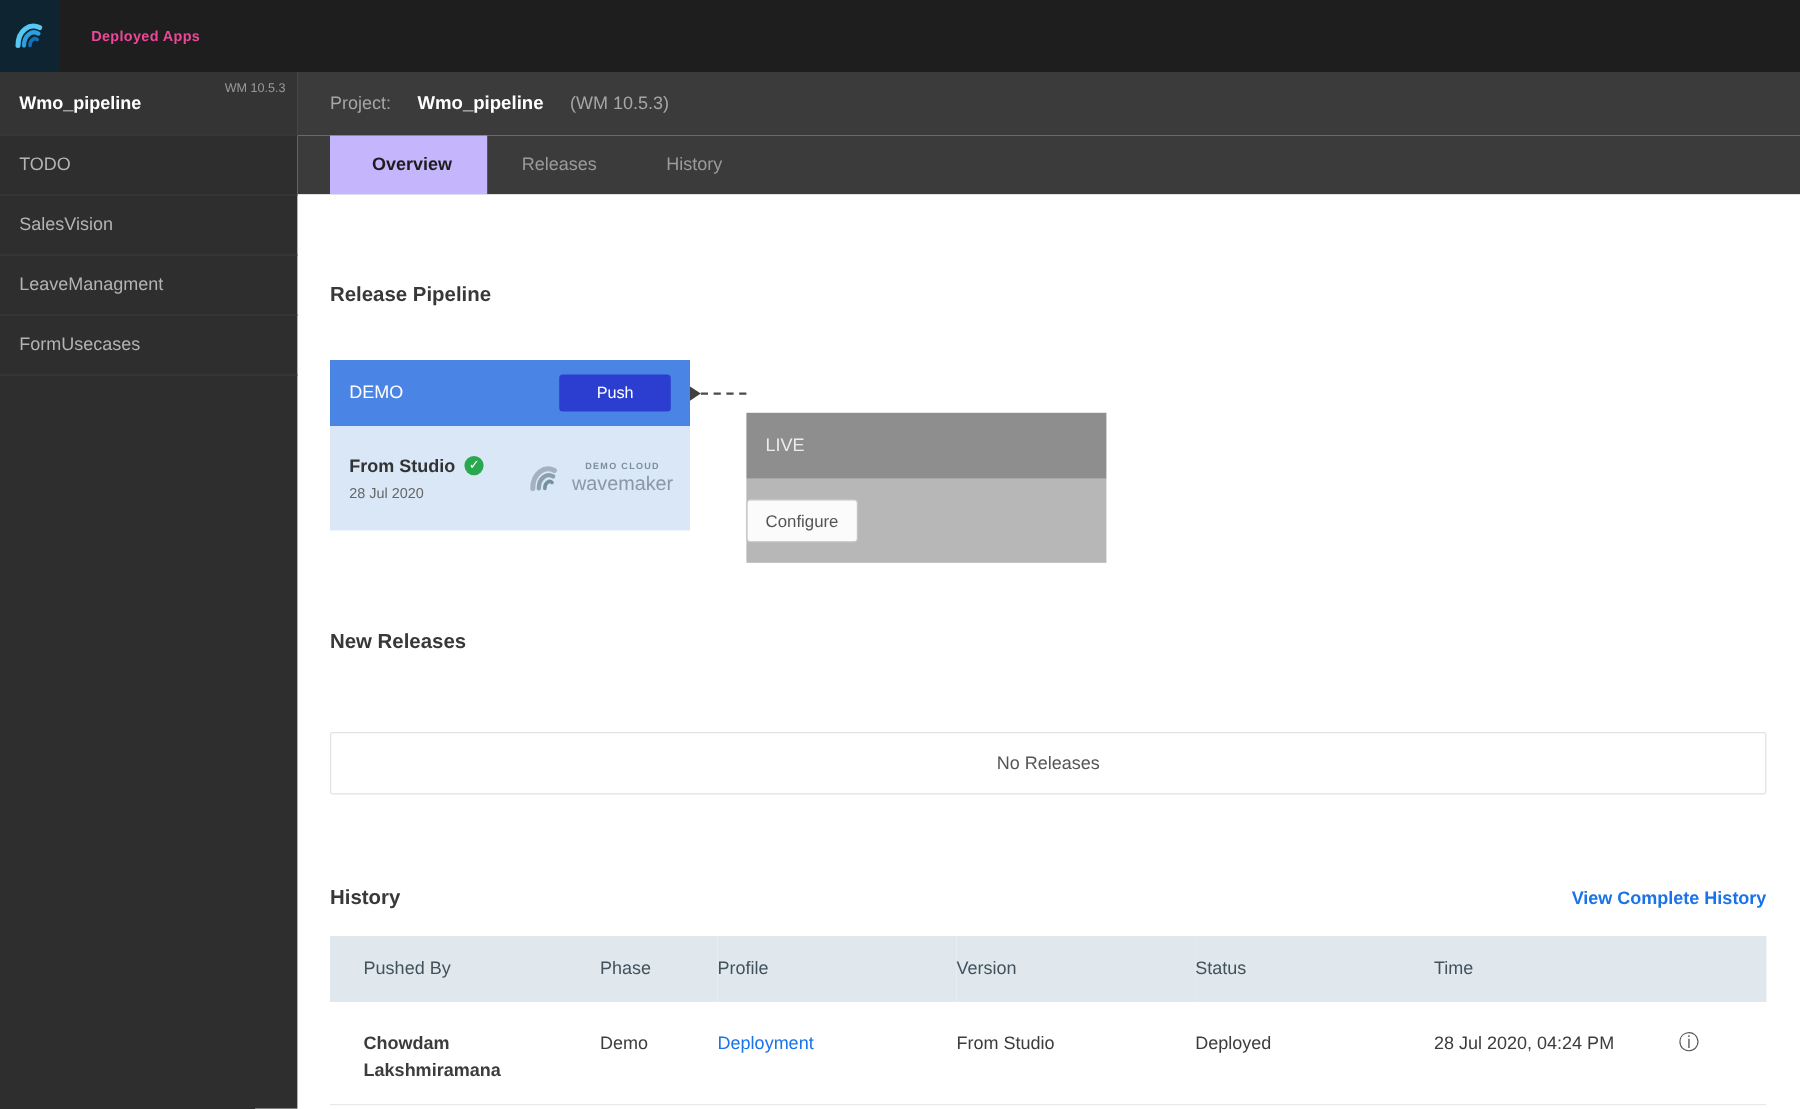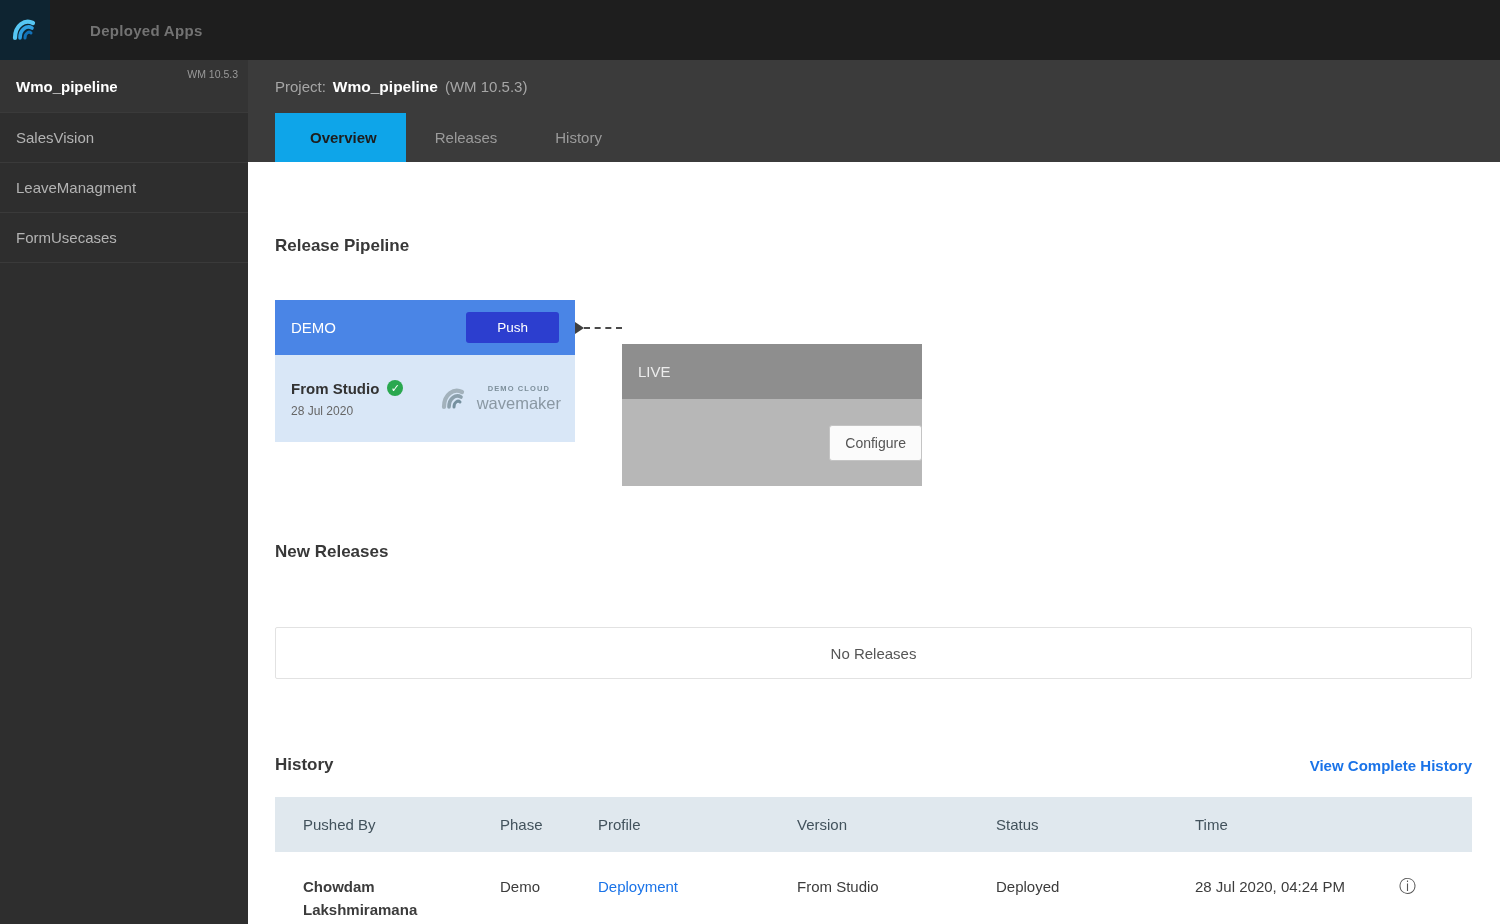--- a/index.html
+++ b/index.html
@@ -3,40 +3,40 @@
 <meta charset="utf-8">
 <style>
   * { margin:0; padding:0; box-sizing:border-box; }
   html, body { width:1500px; height:924px; }
   body { font-family:"Liberation Sans", sans-serif; background:#fff; overflow:hidden; }
   .app { width:1500px; height:924px; display:flex; flex-direction:column; }
 
   
   .topbar { flex:0 0 60px; height:60px; background:#1e1e1e; display:flex; align-items:center; }
   .logo-box { width:50px; height:60px; background:#0e2431; display:flex; align-items:center; justify-content:center; cursor:pointer; }
-  .topbar-title { color:#737373; font-size:15px; font-weight:bold; margin-left:40px; letter-spacing:.3px; }
+  .topbar-title { color:#ec4899; font-size:12px; font-weight:bold; margin-left:26px; letter-spacing:.3px; }
 
   .body-row { flex:1; display:flex; min-height:0; }
 
   
   .sidebar { flex:0 0 248px; width:248px; background:#2e2e2e; }
   .side-item { position:relative; height:50px; display:flex; align-items:center; padding:16px 16px;
                color:#b3b3b3; font-size:15px; border-bottom:1px solid #3a3a3a; cursor:pointer; }
   .side-item.selected { height:53px; background:#343434; color:#ffffff; font-weight:bold; }
   .side-version { position:absolute; top:8px; right:10px; font-size:10.5px; color:#999; font-weight:normal; }
 
   
   .main { flex:1; display:flex; flex-direction:column; min-width:0; }
-  .project-header { height:53px; background:#3b3b3b; display:flex; align-items:center; padding:0 27px; gap:7px; }
+  .project-header { height:53px; background:#3b3b3b; display:flex; align-items:center; padding:0 27px; gap:22px; }
   .ph-prefix, .ph-version { color:#a6a6a6; font-size:15px; }
   .ph-name { color:#ffffff; font-size:15.5px; font-weight:bold; }
 
   .tabbar { height:49px; background:#3b3b3b; display:flex; padding-left:27px; }
   .tab { height:100%; display:flex; align-items:center; padding:0 29px; font-size:15px; color:#9b9b9b; cursor:pointer; }
-  .tab.active { background:#0ea5e9; color:#1d1d1d; font-weight:bold;padding-left:35px; }
+  .tab.active { background:#c4b5fd; color:#1d1d1d; font-weight:bold;padding-left:35px; }
 
   .content { flex:1; background:#ffffff; padding:74px 28px 0 27px; overflow:hidden; }
   h2.sec { font-size:17px; font-weight:bold; color:#383838; }
 
   
   .pipeline-row { display:flex; align-items:flex-start; margin-top:44px; }
   .card { width:300px; }
   .card-head { height:55px; display:flex; align-items:center; padding:0 16px; font-size:15px; }
   .demo-head { background:var(--accent-blue,#4a85e6); color:#fff; justify-content:space-between; }
   .push-btn { background:var(--push-blue,#2c3ecf); color:#fff; border:none; border-radius:3px;
@@ -51,21 +51,21 @@
   .wm-logo { display:flex; align-items:center; gap:6px; }
   .wm-top { font-size:7.5px; font-weight:bold; color:#7d8f9b; letter-spacing:1.1px;text-align:center; }
   .wm-bottom { font-size:16.5px; color:#8a98a3; margin-top:1px; }
 
   .connector { width:47px; height:55px; display:flex; align-items:center; }
   .arrowhead { width:0; height:0; border-top:6px solid transparent; border-bottom:6px solid transparent;
                border-left:9px solid #3f3f3f; }
   .dash { flex:1; border-top:2px dashed #4a4a4a; }
 
   .live-head { background:var(--live-head,#8e8e8e); color:#ececec;margin-top:44px; }
-  .live-body { background:var(--live-body,#b7b7b7); height:87px; display:flex; align-items:center; justify-content:flex-end; }
+  .live-body { background:var(--live-body,#b7b7b7); height:70px; display:flex; align-items:center; justify-content:flex-start; }
   .configure-btn { background:#fbfbfb; border:1px solid #c4c4c4; border-radius:3px; color:#555;
                    font-size:14px; padding:9px 15px; font-family:inherit; cursor:pointer; }
 
   
   .sec-new { margin-top:56px; }
   .empty-box { margin-top:65px; height:52px; border:1px solid #e2e2e2; border-radius:2px;
                display:flex; align-items:center; justify-content:center; font-size:15px; color:#555; }
 
   
   .history-head-row { margin-top:76px; display:flex; justify-content:space-between; align-items:center; }
@@ -97,20 +97,23 @@
     </div>
     <div class="topbar-title">Deployed Apps</div>
   </header>
 
   <div class="body-row">
 
     <aside class="sidebar">
       <div class="side-item selected">
         <span class="side-version">WM 10.5.3</span>
         <span>Wmo_pipeline</span>
+      </div>
+      <div class="side-item">
+        <span>TODO</span>
       </div>
       <div class="side-item">
         <span>SalesVision</span>
       </div>
       <div class="side-item">
         <span>LeaveManagment</span>
       </div>
       <div class="side-item">
         <span>FormUsecases</span>
       </div>

